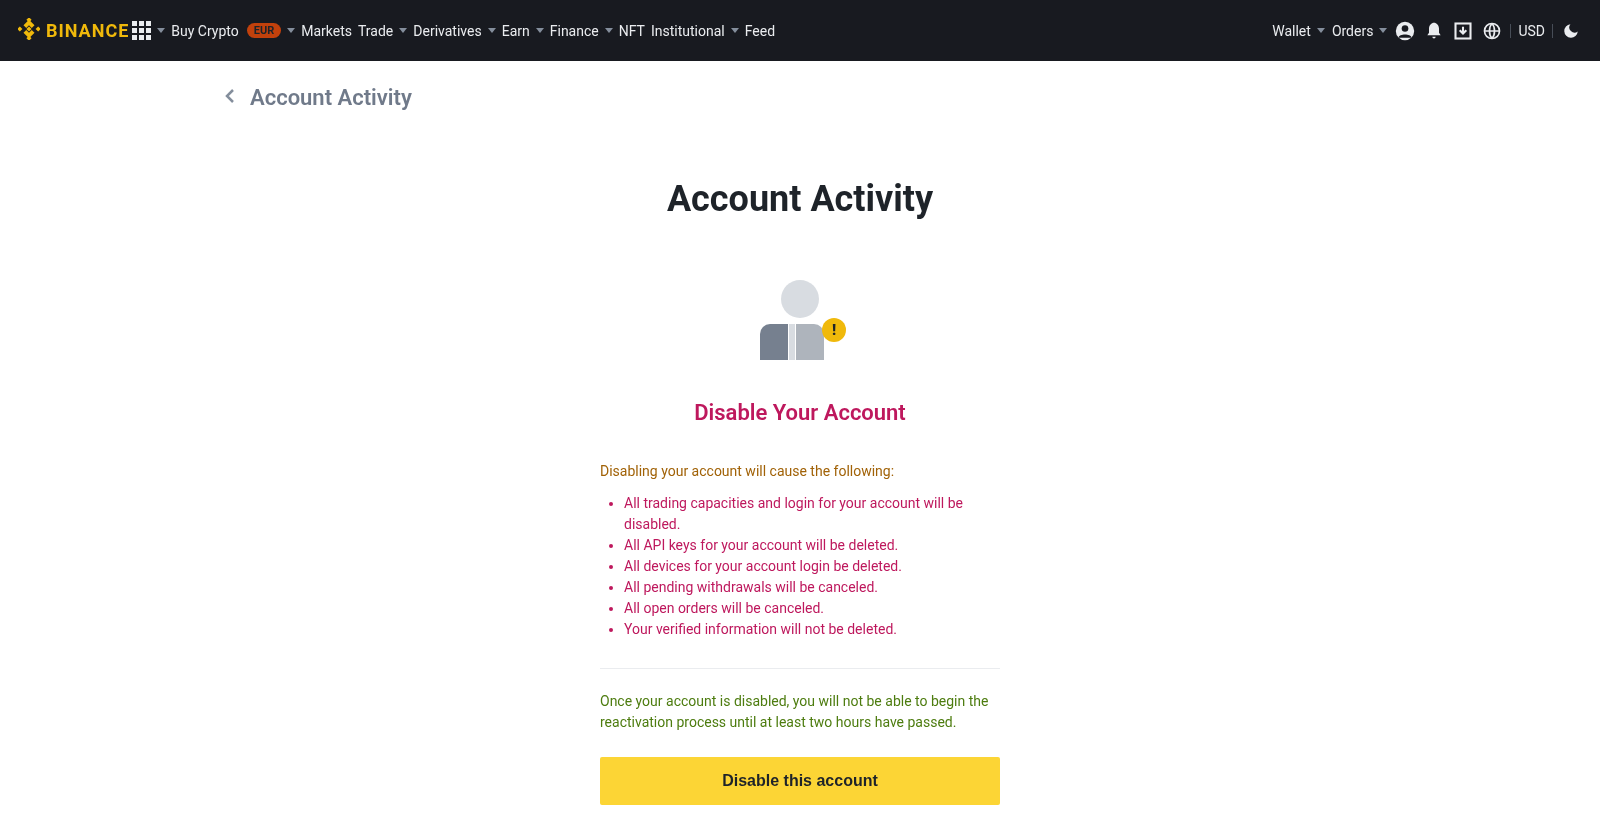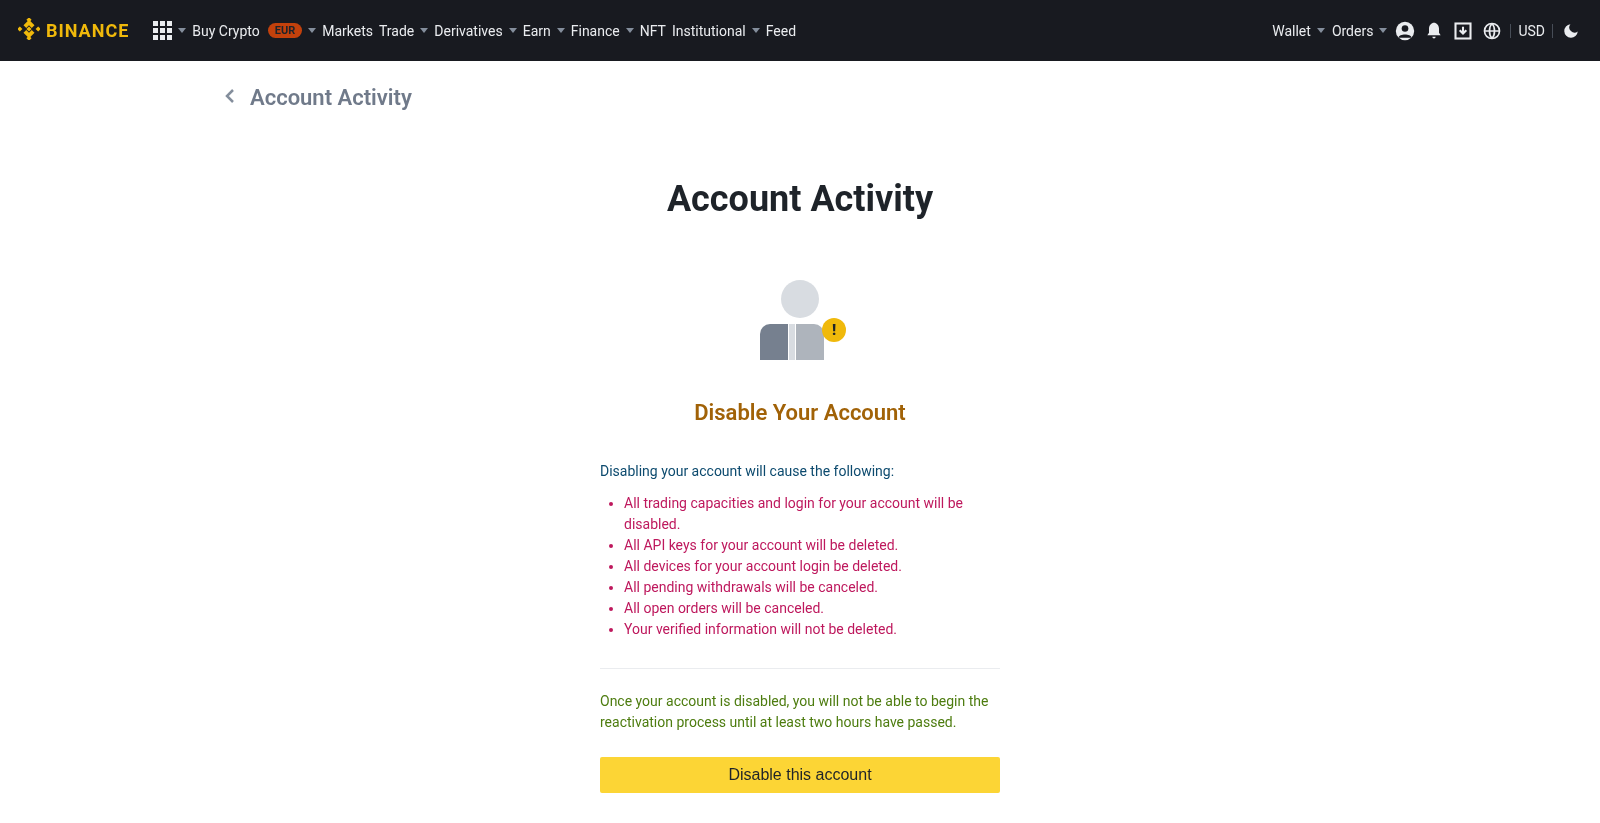--- a/index.html
+++ b/index.html
@@ -12,21 +12,21 @@
     display: flex;
     align-items: center;
     padding: 0 18px;
     color: #eaecef;
     font-size: 14px;
   }
   .logo {
     display: flex;
     align-items: center;
     gap: 6px;
-    margin-right: 24px;
+    margin-right: 3px;
   }
   .logo-text {
     color: #f0b90b;
     font-weight: 700;
     font-size: 18px;
     letter-spacing: 1px;
   }
   .nav-left { display: flex; align-items: center; gap: 6px; flex: 1; }
   .nav-right { display: flex; align-items: center; gap: 7px; }
   .nav-item { display: flex; align-items: center; gap: 4px; cursor: pointer; white-space: nowrap; }
@@ -148,25 +148,25 @@
   .card {
     text-align: left;
     max-width: 400px;
     margin: 0 auto;
   }
   .section-title {
     font-size: 22px;
     font-weight: 600;
     text-align: center;
     margin-bottom: 38px;
-    color: #a16207;
+    color: #be185d;
   }
   .intro {
     font-size: 14px;
-    color: #0c4a6e;
+    color: #a16207;
     margin-bottom: 14px;
   }
   .bullets {
     list-style: disc;
     padding-left: 24px;
     font-size: 14px;
     color: #be185d;
     line-height: 1.5;
   }
   .bullets li { margin-bottom: 0; }
@@ -179,23 +179,23 @@
   .note {
     font-size: 14px;
     color: #4d7c0f;
     line-height: 1.5;
     margin-bottom: 24px;
   }
   .main-btn {
     width: 100%;
     background: #fcd535;
     border: none;
-    height: 36px;
+    height: 48px;
     font-size: 16px;
-    font-weight: 400;
+    font-weight: 700;
     color: #1e2329;
     cursor: pointer;
     border-radius: 2px;
   }
 </style>
 </head>
 <body>
 
 <div class="navbar">
   <div class="logo">

